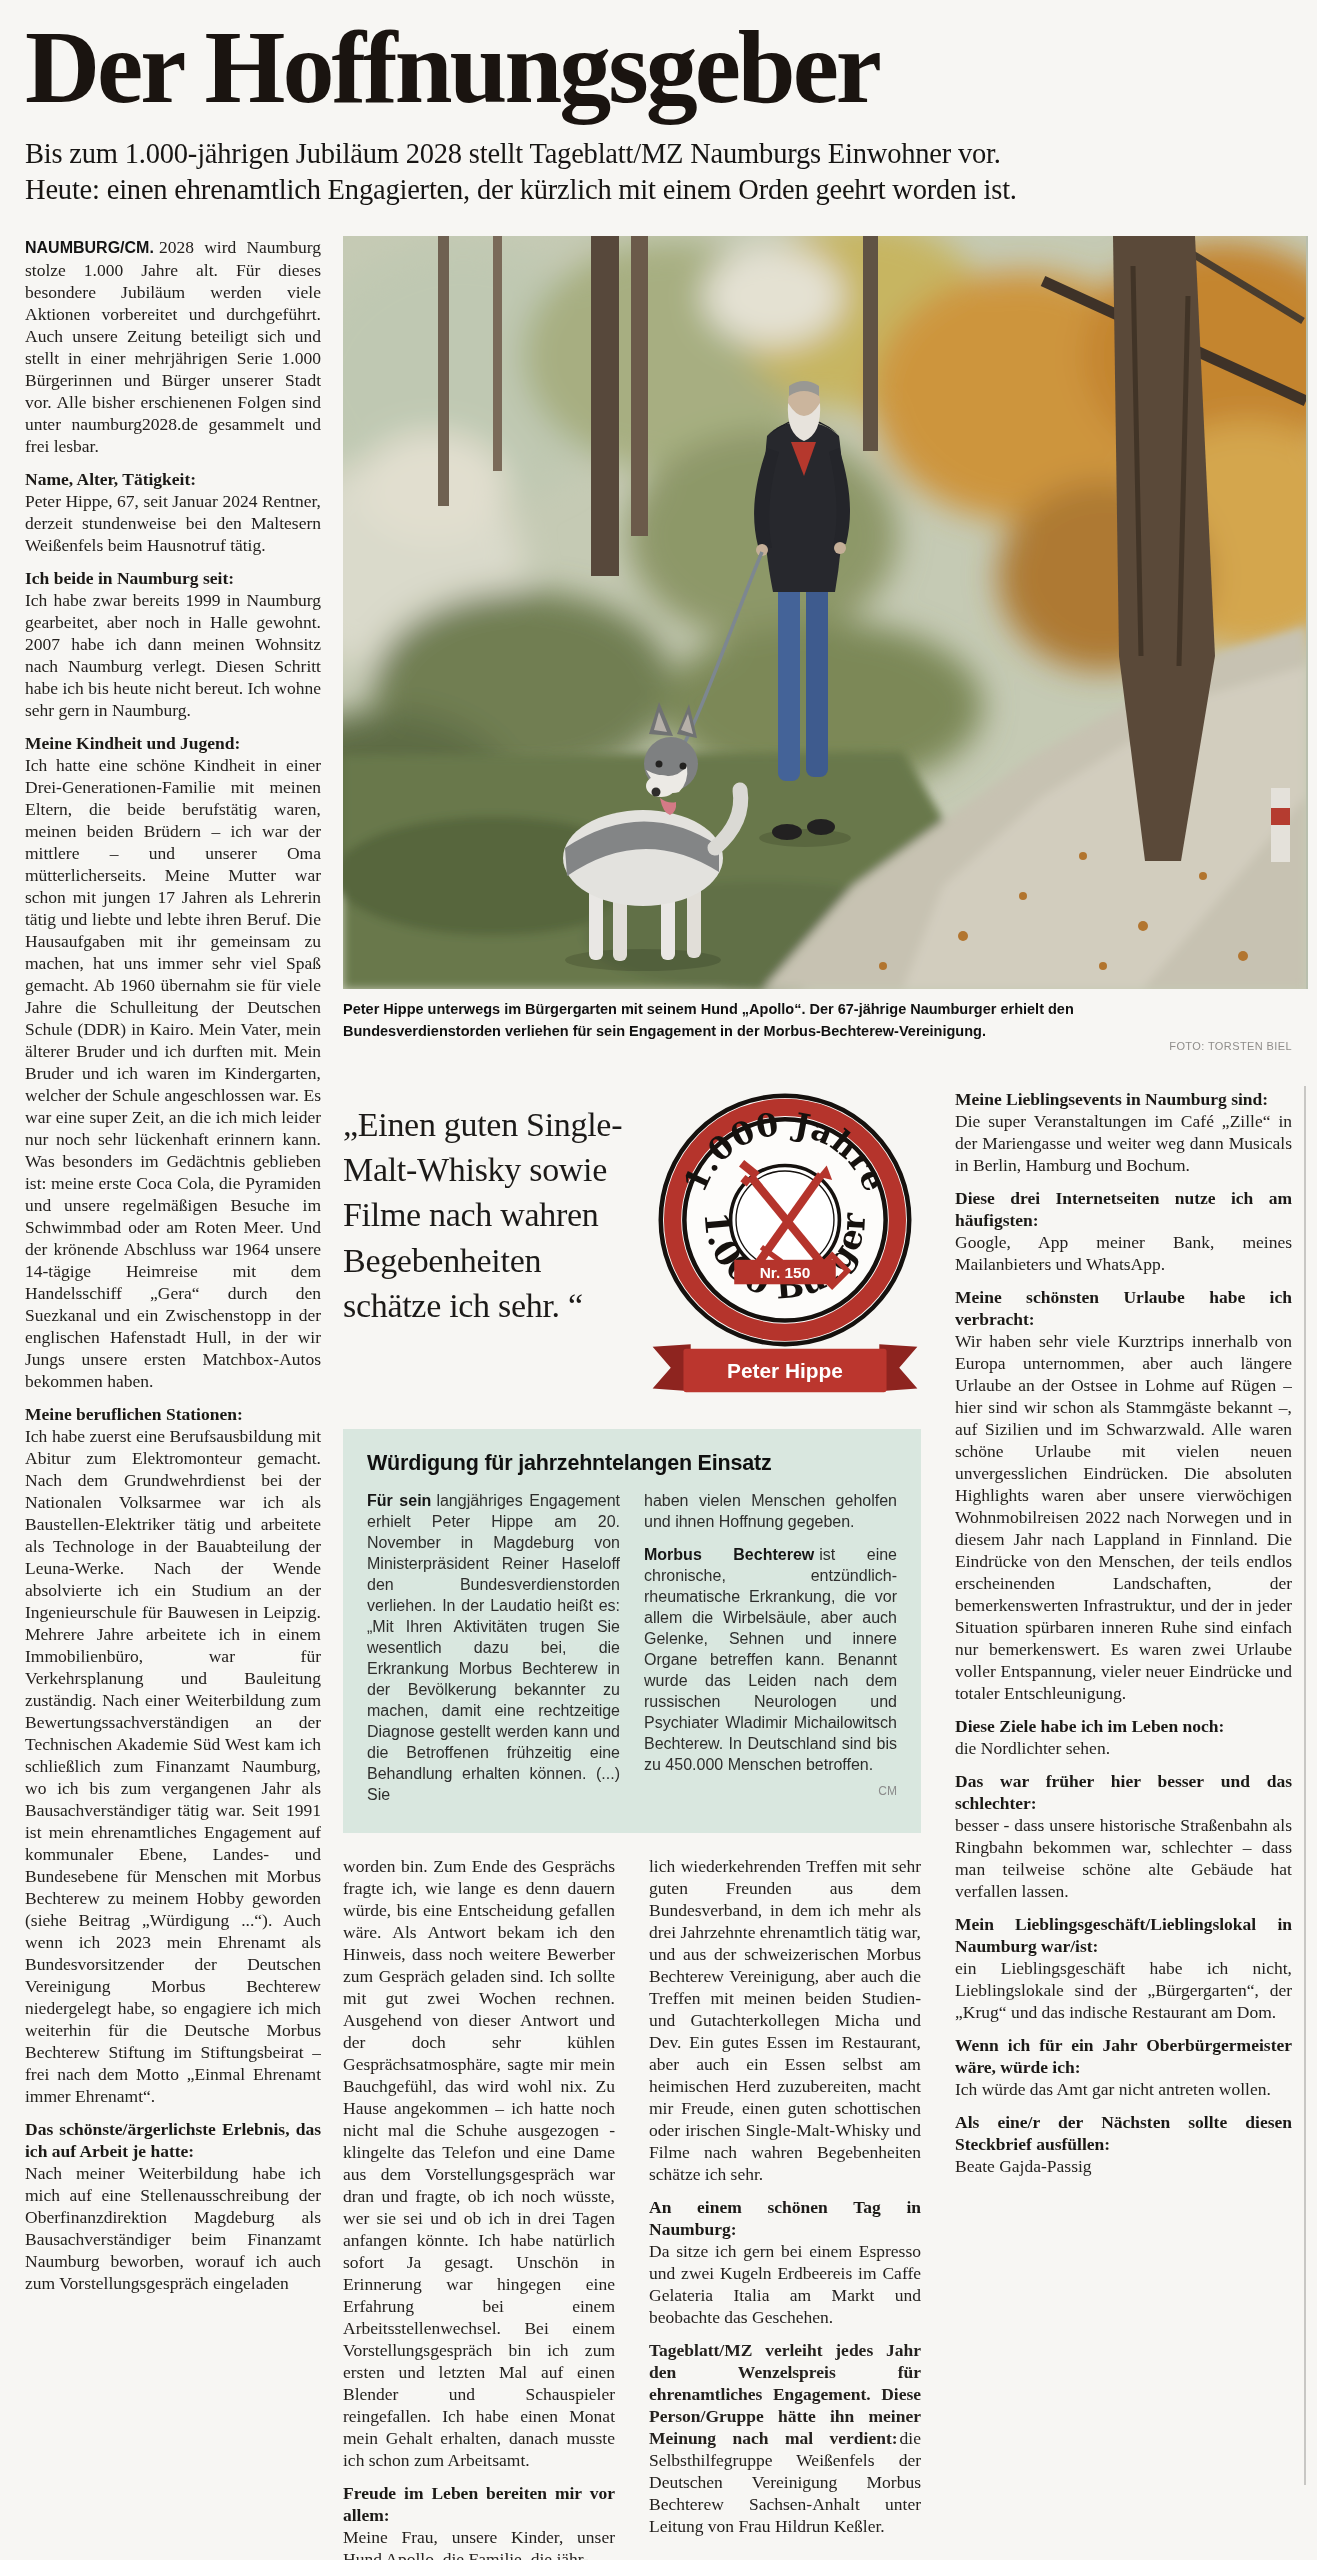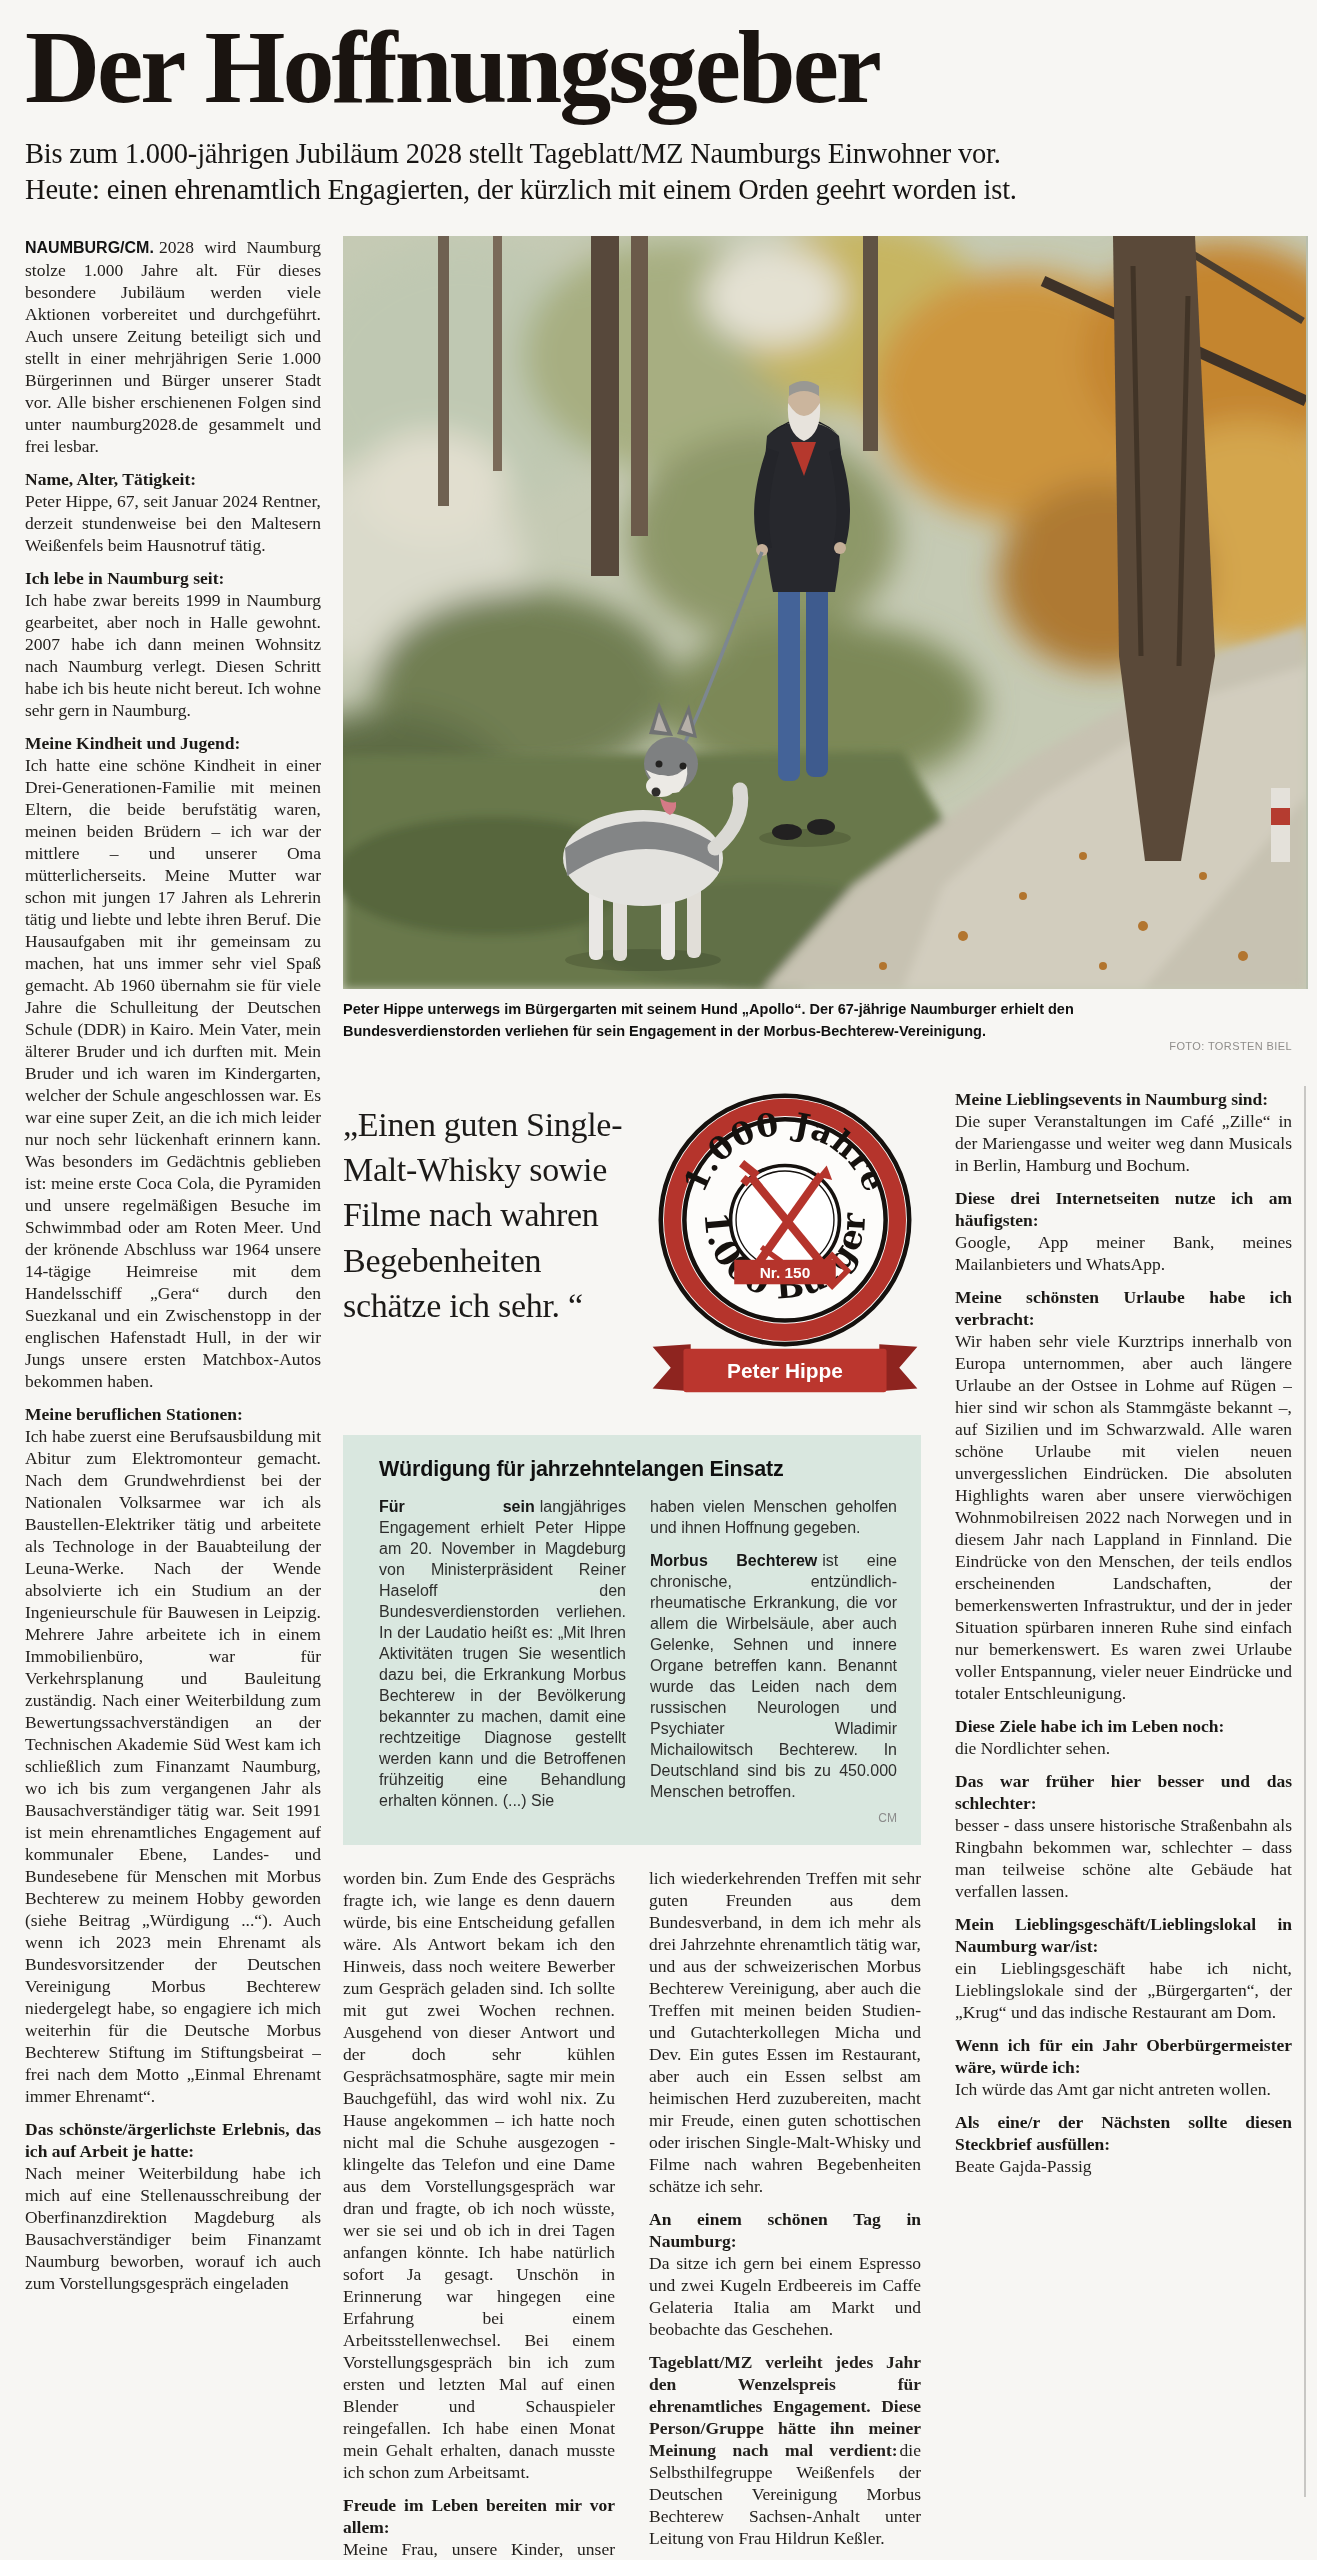--- a/index.html
+++ b/index.html
@@ -28,22 +28,22 @@
           font-size:11px;letter-spacing:0.4px;color:#8f8d8a;}
   
   .lower{margin-top:24px;position:relative;display:grid;
          grid-template-columns:272px 272px 1fr;column-gap:34px;
          grid-template-rows:336px auto 1fr;padding-right:16px;}
   .lower::after{content:"";position:absolute;right:2px;top:6px;bottom:96px;width:2px;background:#c8c7c4;}
   .quote{grid-column:1;grid-row:1;width:284px;padding-top:22px;
          font-size:34px;line-height:1.33;letter-spacing:-0.3px;color:#1c1a18;}
   .badge-cell{grid-column:2;grid-row:1;padding-top:2px;}
   
-  .infobox{grid-column:1 / span 2;grid-row:2;background:#d9e7df;padding:22px 24px 16px 36px;
-           margin:19px 0 22px 0;font-family:"Liberation Sans", sans-serif;}
+  .infobox{grid-column:1 / span 2;grid-row:2;background:#d9e7df;padding:22px 24px 16px 24px;
+           margin:13px 0 22px 0;font-family:"Liberation Sans", sans-serif;}
   .infobox h2{margin:0 0 14px 0;font-size:21.5px;letter-spacing:-0.2px;color:#101010;
               font-family:"Liberation Sans", sans-serif;}
   .ib-cols{display:flex;gap:24px;}
   .ib-col{flex:1;font-size:16px;line-height:21px;color:#2e2d2c;text-align:justify;}
   .ib-col p{margin:0 0 12px 0;}
   .ib-col b{margin-right:5px;color:#161616;}
   .ib-sig{text-align:right;color:#8b8b8b;font-size:12px;margin-top:-6px;}
   
   .colA{grid-column:1;grid-row:3;}
   .colB{grid-column:2;grid-row:3;}
@@ -69,21 +69,21 @@
 
     <div class="col1 bodytext">
       <p>
         <b class="dateline">NAUMBURG/CM.</b><span>2028 wird Naumburg stolze 1.000 Jahre alt. Für dieses besondere Jubiläum werden viele Aktionen vorbereitet und durchgeführt. Auch unsere Zeitung beteiligt sich und stellt in einer mehrjährigen Serie 1.000 Bürgerinnen und Bürger unserer Stadt vor. Alle bisher erschienenen Folgen sind unter naumburg2028.de gesammelt und frei lesbar.</span>
       </p>
       <div class="qa">
         <h3>Name, Alter, Tätigkeit:</h3>
         <p>Peter Hippe, 67, seit Januar 2024 Rentner, derzeit stundenweise bei den Maltesern Weißenfels beim Hausnotruf tätig.</p>
       </div>
       <div class="qa">
-        <h3>Ich lebe in Naumburg seit:</h3>
+        <h3>Ich beide in Naumburg seit:</h3>
         <p>Ich habe zwar bereits 1999 in Naumburg gearbeitet, aber noch in Halle gewohnt. 2007 habe ich dann meinen Wohnsitz nach Naumburg verlegt. Diesen Schritt habe ich bis heute nicht bereut. Ich wohne sehr gern in Naumburg.</p>
       </div>
       <div class="qa">
         <h3>Meine Kindheit und Jugend:</h3>
         <p>Ich hatte eine schöne Kindheit in einer Drei-Generationen-Familie mit meinen Eltern, die beide berufstätig waren, meinen beiden Brüdern – ich war der mittlere – und unserer Oma mütterlicherseits. Meine Mutter war schon mit jungen 17 Jahren als Lehrerin tätig und liebte und lebte ihren Beruf. Die Hausaufgaben mit ihr gemeinsam zu machen, hat uns immer sehr viel Spaß gemacht. Ab 1960 übernahm sie für viele Jahre die Schulleitung der Deutschen Schule (DDR) in Kairo. Mein Vater, mein älterer Bruder und ich durften mit. Mein Bruder und ich waren im Kindergarten, welcher der Schule angeschlossen war. Es war eine super Zeit, an die ich mich leider nur noch sehr lückenhaft erinnern kann. Was besonders im Gedächtnis geblieben ist: meine erste Coca Cola, die Pyramiden und unsere regelmäßigen Besuche im Schwimmbad oder am Roten Meer. Und der krönende Abschluss war 1964 unsere 14-tägige Heimreise mit dem Handelsschiff „Gera“ durch den Suezkanal und ein Zwischenstopp in der englischen Hafenstadt Hull, in der wir Jungs unsere ersten Matchbox-Autos bekommen haben.</p>
       </div>
       <div class="qa">
         <h3>Meine beruflichen Stationen:</h3>
         <p>Ich habe zuerst eine Berufsausbildung mit Abitur zum Elektromonteur gemacht. Nach dem Grundwehrdienst bei der Nationalen Volksarmee war ich als Baustellen-Elektriker tätig und arbeitete als Technologe in der Bauabteilung der Leuna-Werke. Nach der Wende absolvierte ich ein Studium an der Ingenieurschule für Bauwesen in Leipzig. Mehrere Jahre arbeitete ich in einem Immobilienbüro, war für Verkehrsplanung und Bauleitung zuständig. Nach einer Weiterbildung zum Bewertungssachverständigen an der Technischen Akademie Süd West kam ich schließlich zum Finanzamt Naumburg, wo ich bis zum vergangenen Jahr als Bausachverständiger tätig war. Seit 1991 ist mein ehrenamtliches Engagement auf kommunaler Ebene, Landes- und Bundesebene für Menschen mit Morbus Bechterew zu meinem Hobby geworden (siehe Beitrag „Würdigung ...“). Auch wenn ich 2023 mein Ehrenamt als Bundesvorsitzender der Deutschen Vereinigung Morbus Bechterew niedergelegt habe, so engagiere ich mich weiterhin für die Deutsche Morbus Bechterew Stiftung im Stiftungsbeirat – frei nach dem Motto „Einmal Ehrenamt immer Ehrenamt“.</p>
       </div>

